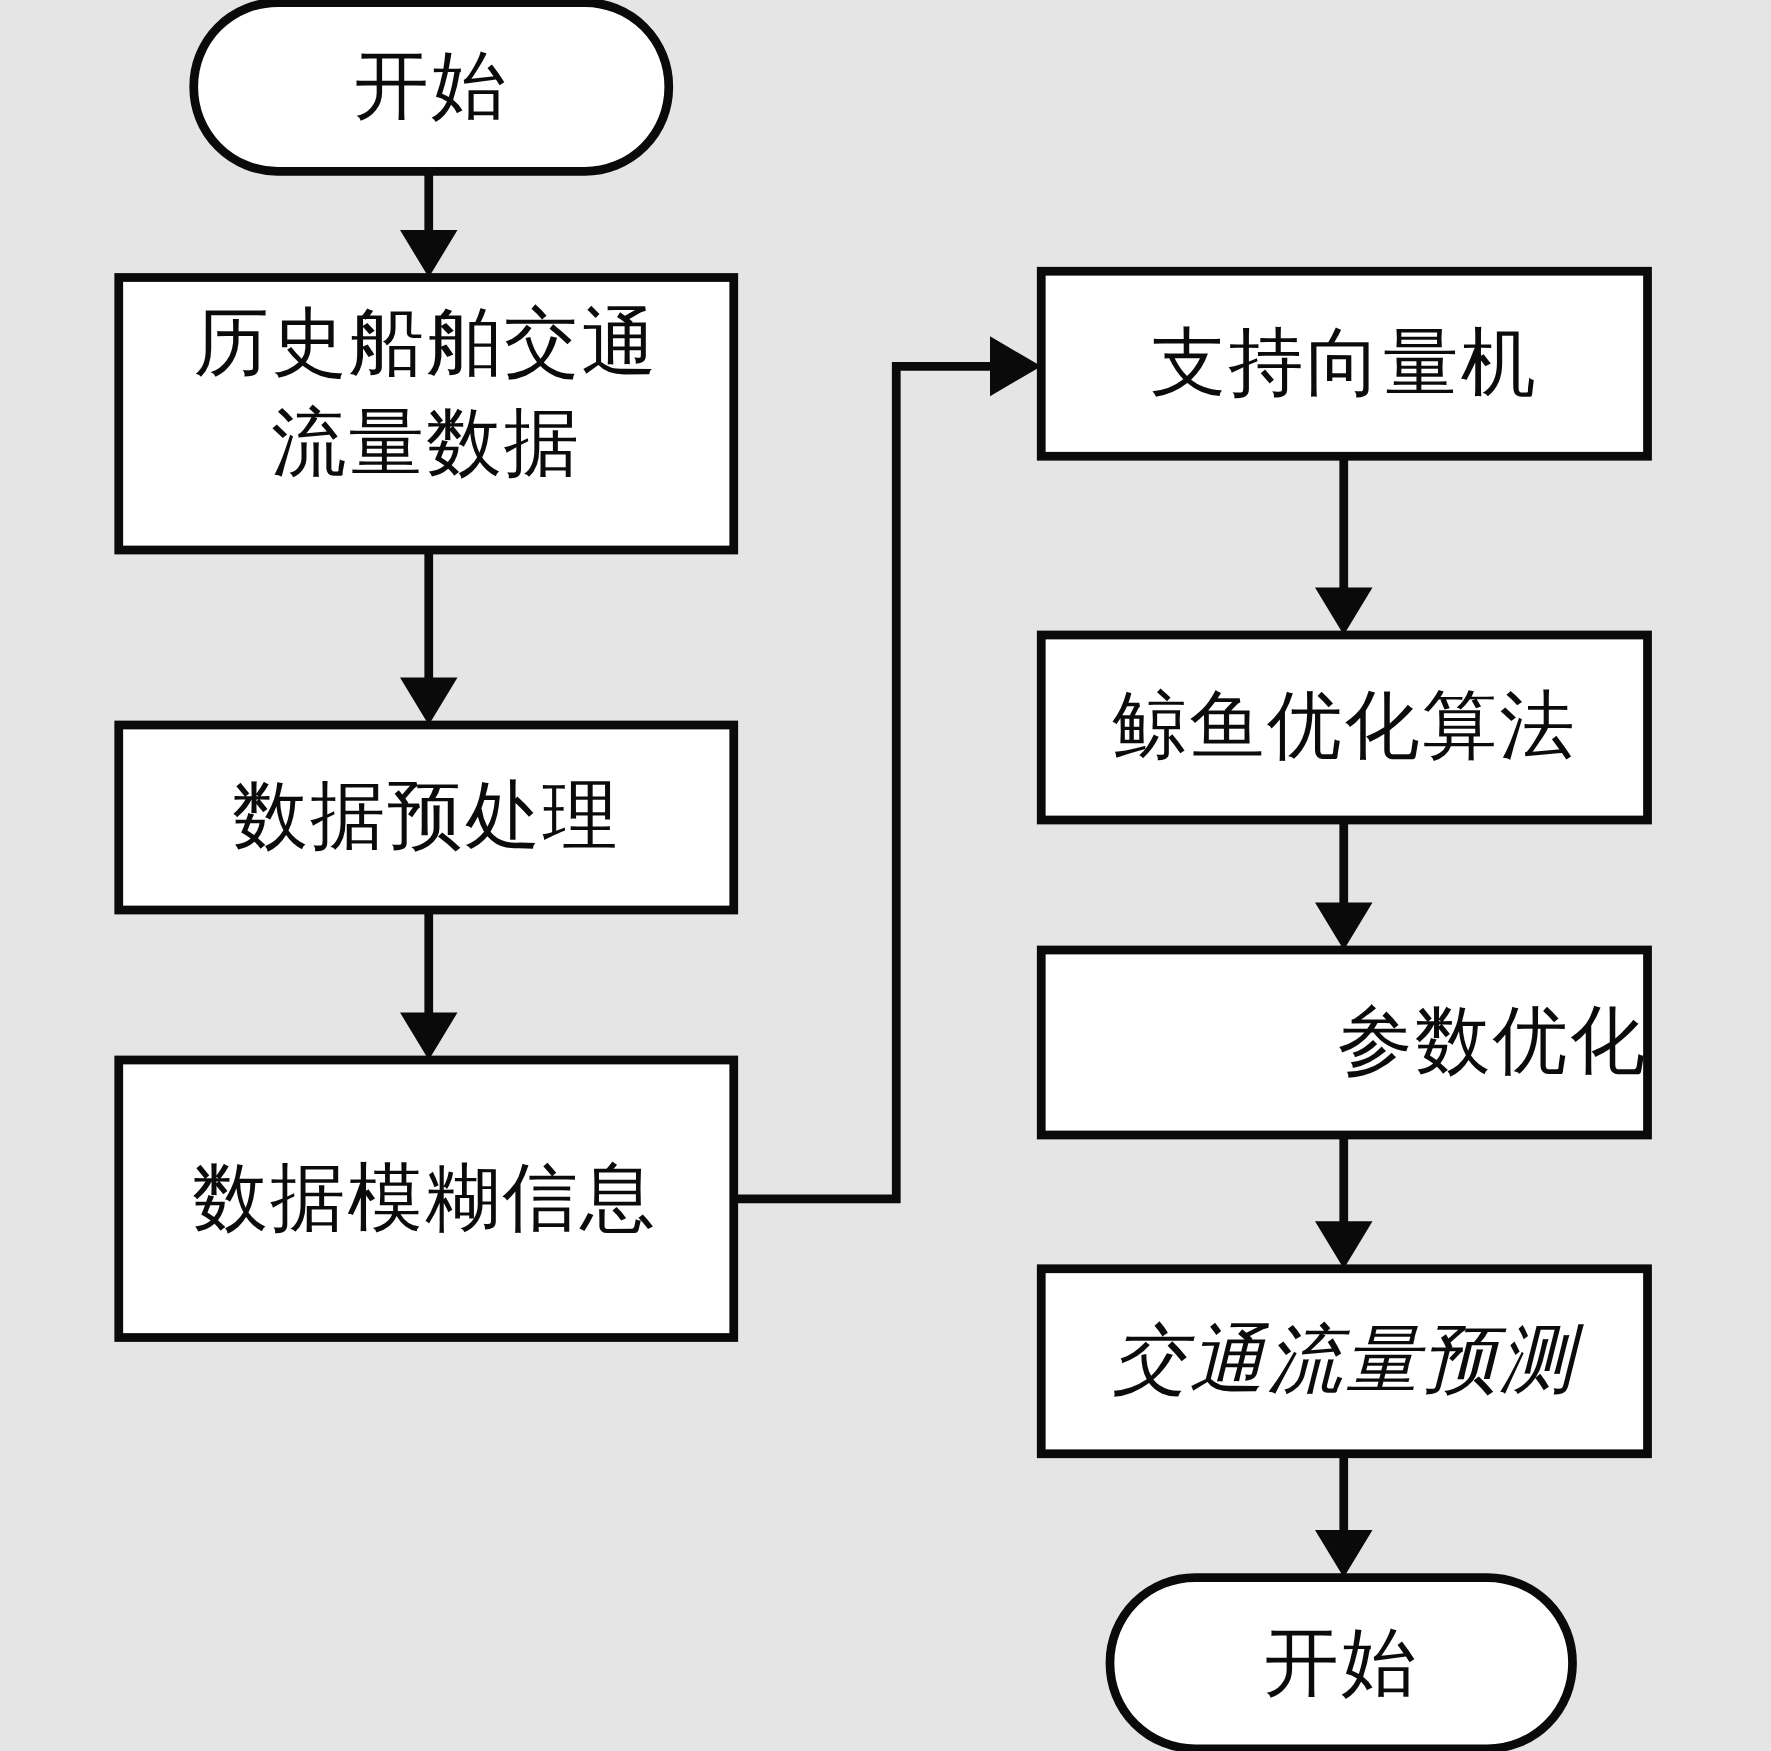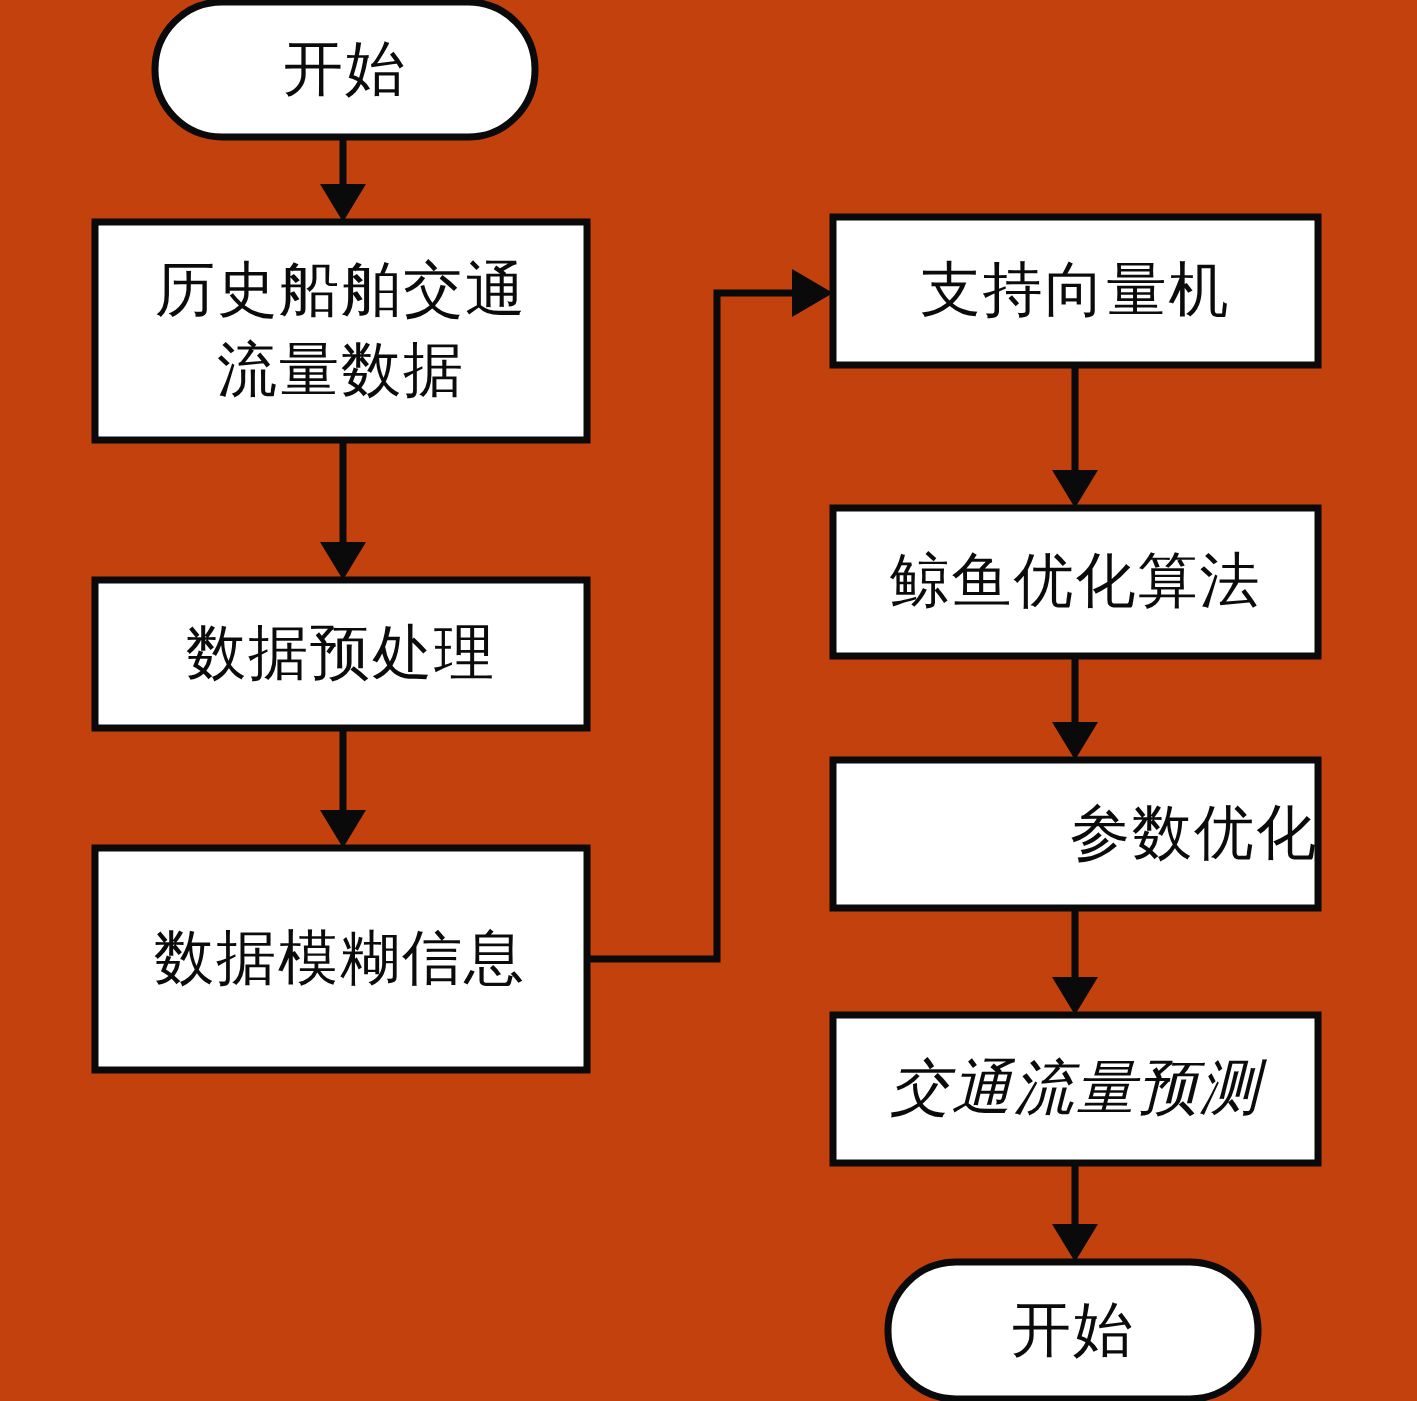--- a/index.html
+++ b/index.html
@@ -8,21 +8,21 @@
     padding: 0;
     background: #ffffff;
   }
   body {
     font-family: "Liberation Serif", "DejaVu Serif", serif;
   }
   #canvas {
     position: relative;
     width: 1417px;
     height: 1401px;
-    background: #c2410c;
+    background: #e5e5e5;
     overflow: hidden;
   }
   #flow-svg {
     position: absolute;
     top: 0;
     left: 0;
     width: 1417px;
     height: 1401px;
   }
   .node-shape {
@@ -128,21 +128,21 @@
 
     <rect class="node-shape node-rect" x="833" y="1015" width="485" height="148"></rect>
 
     <rect class="node-shape node-pill" x="888" y="1262" width="370" height="137" rx="68" ry="68"></rect>
   </svg>
 
   <div class="node-label" style="left:155px; top:2px; width:380px; height:135px;">
     <span class="line1">开始</span>
   </div>
 
-  <div class="node-label" style="left:95px; top:222px; width:492px; height:218px;">
+  <div class="node-label" style="left:95px; top:206px; width:492px; height:218px;">
     <span class="line1">历史船舶交通</span>
     <span class="line2">流量数据</span>
   </div>
 
   <div class="node-label" style="left:95px; top:580px; width:492px; height:148px;">
     <span class="line1">数据预处理</span>
   </div>
 
   <div class="node-label" style="left:94px; top:848px; width:492px; height:222px;">
     <span class="line1">数据模糊信息</span>

